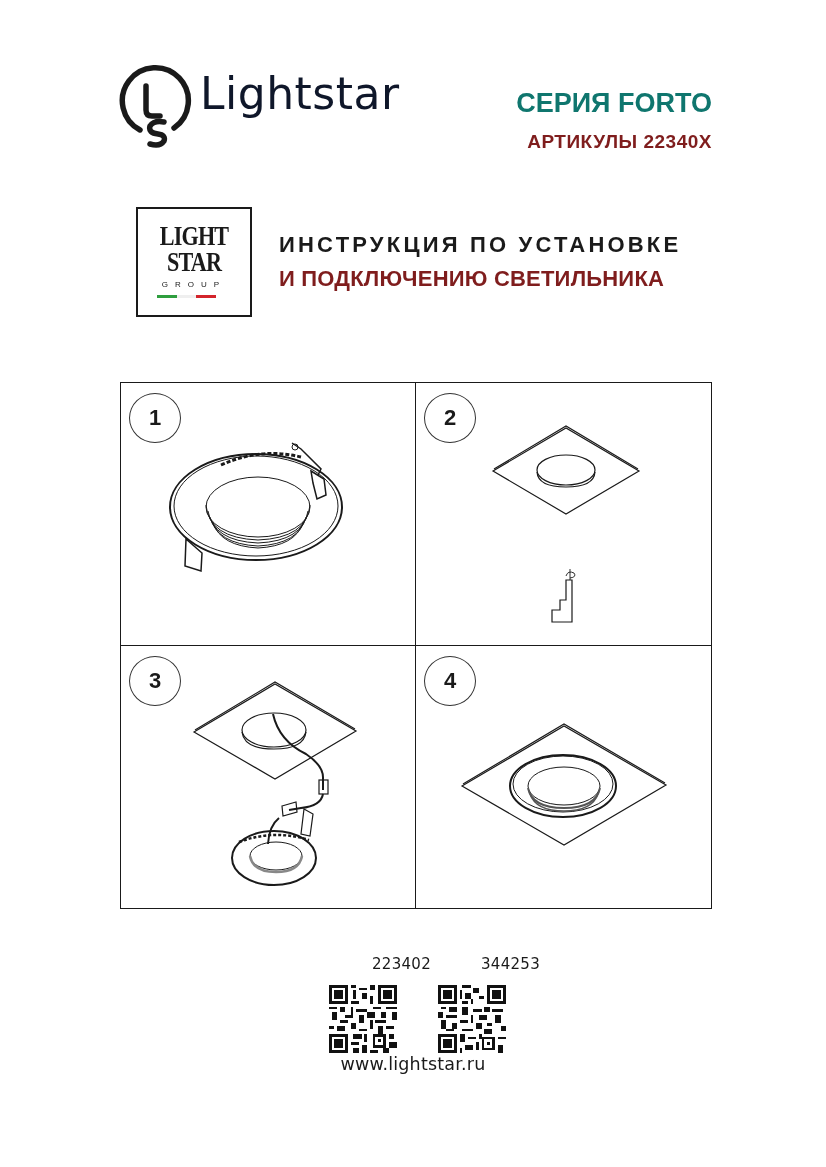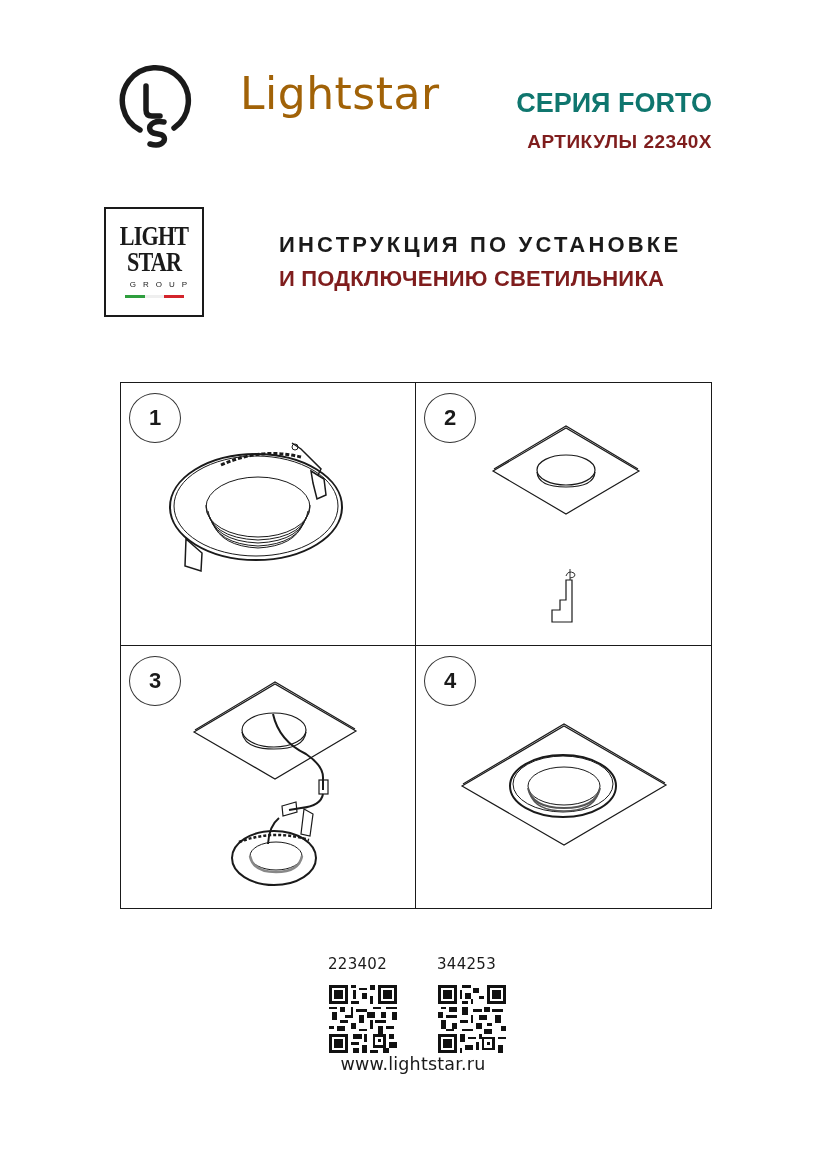--- a/index.html
+++ b/index.html
@@ -4,36 +4,36 @@
 <style>
   html, body { margin: 0; padding: 0; background: #ffffff; }
   body { width: 826px; height: 1167px; position: relative; overflow: hidden;
          font-family: "DejaVu Sans", sans-serif; color: #1a1a1a; }
   .abs { position: absolute; }
 
   
   #brand-logo { left: 118px; top: 58px; width: 300px; height: 92px; }
   #brand-logo svg { display: block; }
   .brand-word { position: absolute; left: 82px; top: 14px; font-family: "DejaVu Sans", sans-serif;
-                font-size: 44px; font-weight: 400; letter-spacing: 0.5px; color: #a16207; line-height: 1; margin-left: 40px; }
+                font-size: 44px; font-weight: 400; letter-spacing: 0.5px; color: #0f172a; line-height: 1; }
 
   
   .series-title { right: 114px; top: 88px; font-family: "Liberation Sans", sans-serif; font-weight: 700;
                   font-size: 27px; letter-spacing: 0px; color: #0f766e; text-align: right; white-space: nowrap; }
   .articles-line { right: 114px; top: 131px; font-family: "Liberation Sans", sans-serif; font-weight: 700;
                    font-size: 19px; letter-spacing: 0.5px; color: #7f1d1d; text-align: right; white-space: nowrap; }
 
   
-  .group-badge { left: 104px; top: 207px; width: 100px; height: 110px; border: 2px solid #1a1a1a;
+  .group-badge { left: 136px; top: 207px; width: 116px; height: 110px; border: 2px solid #1a1a1a;
                  box-sizing: border-box; background: #fff; }
   .badge-line { position: absolute; left: 0; width: 100%; text-align: center;
                 font-family: "Liberation Serif", serif; font-weight: 700; color: #1a1a1a; line-height: 1; }
   .badge-l1 { top: 14px; font-size: 27px; transform: scaleX(0.82); letter-spacing: -1px; }
   .badge-l2 { top: 40px; font-size: 27px; transform: scaleX(0.82); letter-spacing: -1px; }
-  .badge-l3 { top: 72px; font-family: "Liberation Sans", sans-serif; font-weight: 400; font-size: 8px; letter-spacing: 7px; padding-left: 8px; }
+  .badge-l3 { top: 72px; font-family: "Liberation Sans", sans-serif; font-weight: 400; font-size: 8px; letter-spacing: 7px; padding-left: 0; }
   .flag { position: absolute; left: 19px; top: 86px; width: 59px; height: 3px; display: flex; }
   .flag span { flex: 1; }
 
   
   .instr-1 { left: 279px; top: 232px; font-family: "Liberation Sans", sans-serif; font-weight: 700;
              font-size: 22px; letter-spacing: 3.2px; color: #1a1a1a; white-space: nowrap; }
   .instr-2 { left: 279px; top: 266px; font-family: "Liberation Sans", sans-serif; font-weight: 700;
              font-size: 22px; letter-spacing: 0.2px; color: #7f1d1d; white-space: nowrap; }
 
   
@@ -42,21 +42,21 @@
   .step-cell { position: relative; box-sizing: border-box; }
   .step-cell.c1 { border-right: 1.5px solid #1a1a1a; border-bottom: 1.5px solid #1a1a1a; }
   .step-cell.c2 { border-bottom: 1.5px solid #1a1a1a; }
   .step-cell.c3 { border-right: 1.5px solid #1a1a1a; }
   .step-num { position: absolute; left: 8px; top: 10px; width: 52px; height: 50px; border: 1px solid #333;
               border-radius: 50%; box-sizing: border-box; display: flex; align-items: center; justify-content: center;
               font-family: "Liberation Sans", sans-serif; font-weight: 700; font-size: 22px; color: #1a1a1a; }
   .step-cell svg { position: absolute; left: 0; top: 0; }
 
   
-  .qr-label { top: 955px; font-family: "DejaVu Sans", sans-serif; font-size: 15px; color: #1a1a1a; letter-spacing: 0.3px; }
+  .qr-label { top: 955px; font-family: "DejaVu Sans", sans-serif; font-size: 15px; color: #1a1a1a; letter-spacing: 0.3px; margin-left: 44px; }
   .qr-code { top: 985px; width: 68px; height: 68px; }
 
   .website { left: 0; width: 826px; top: 1054px; text-align: center; font-family: "DejaVu Sans", sans-serif;
              font-size: 17.5px; color: #1a1a1a; letter-spacing: 0.2px; }
 </style>
 </head>
 <body>
 
 <div id="brand-logo" class="abs">
   <svg width="80" height="92" viewBox="0 0 80 92">

